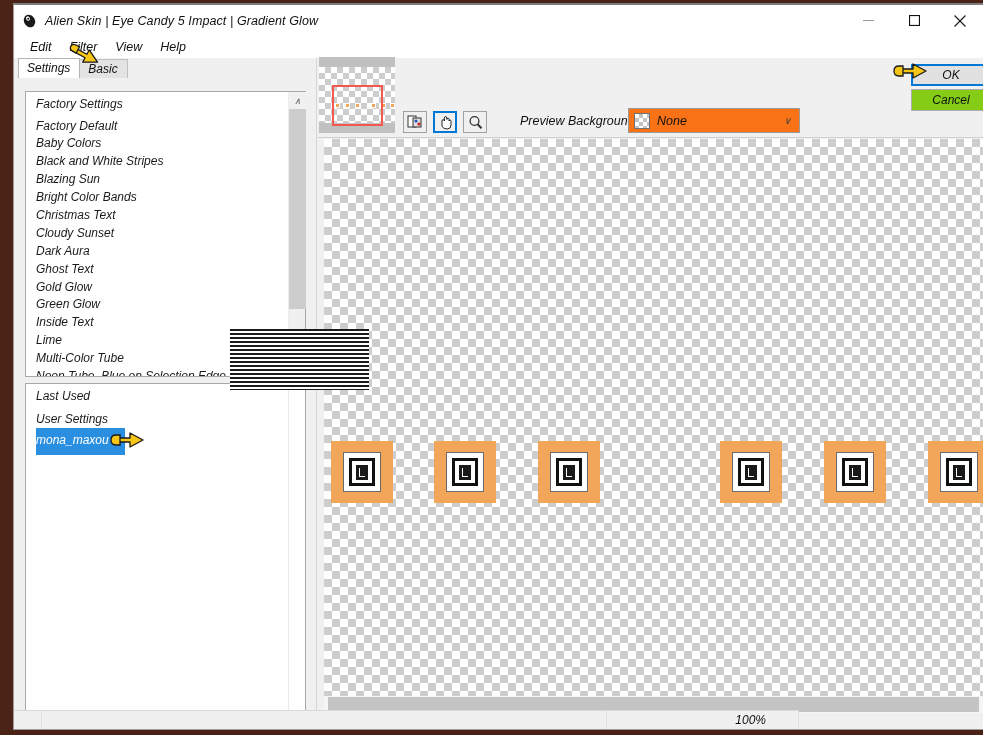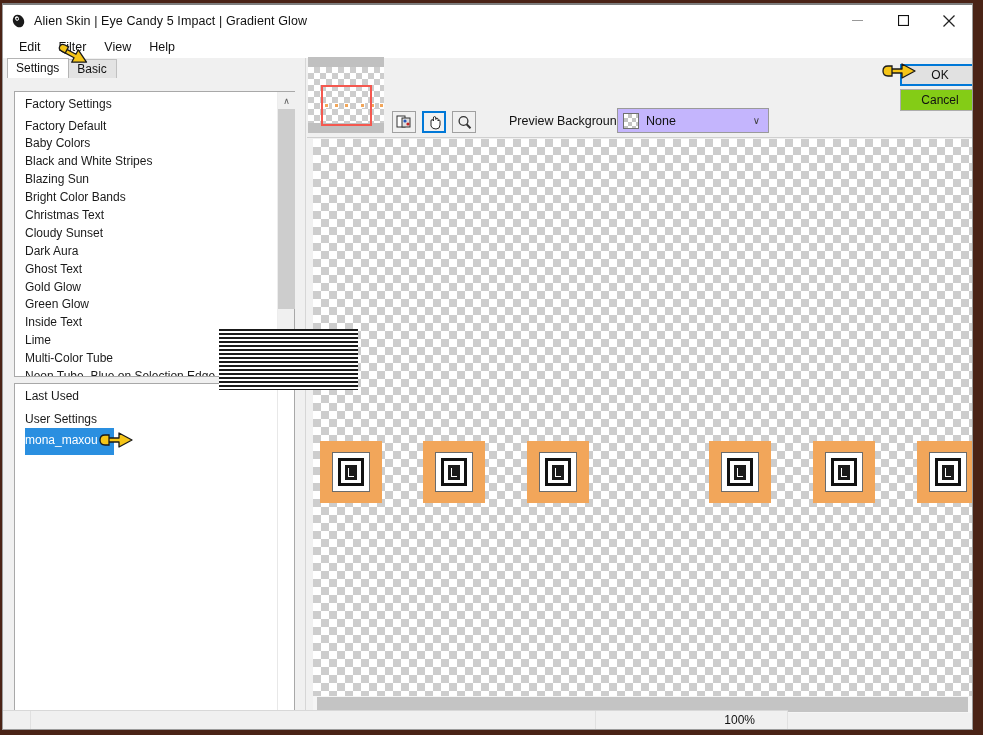--- a/index.html
+++ b/index.html
@@ -4,26 +4,27 @@
 <style>
   * { box-sizing: border-box; margin: 0; padding: 0; }
   html, body {
     width: 983px; height: 735px;
     font-family: "Liberation Sans", sans-serif;
     background: #4a2316;
     overflow: hidden;
   }
   .app-window {
     position: absolute;
-    left: 2px; top: 3px;
+    left: 13px; top: 3px;
     width: 971px; height: 727px;
     background: #f0f0f0;
     border: 1px solid #9b9b9b;
     border-top: 2px solid #7d7d7d;
     overflow: hidden;
+    font-style: italic;
   }
 
   
   .titlebar {
     position: relative;
     height: 31px;
     background: #ffffff;
     display: flex; align-items: center;
   }
   .title-icon {
@@ -204,22 +205,22 @@
     background: #f0f0f0; border: 1px solid #a0a0a0;
     display: flex; align-items: center; justify-content: center;
   }
   .tool-btn.active { border: 2px solid #0078d7; }
   .pv-label {
     position: absolute; left: 202px; top: 56px;
     font-size: 12.5px; color: #111;
   }
   .combo {
     position: absolute; left: 310px; top: 50px;
-    width: 152px; height: 25px;
-    background: #c4b5fd; border: 1px solid #9a9a9a;
+    width: 172px; height: 25px;
+    background: #f97316; border: 1px solid #9a9a9a;
     display: flex; align-items: center;
   }
   .combo-swatch {
     width: 16px; height: 16px; margin-left: 5px; flex: none;
     border: 1px solid #707070;
     background-image:
       linear-gradient(45deg, #c4c4c4 25%, transparent 25%, transparent 75%, #c4c4c4 75%),
       linear-gradient(45deg, #c4c4c4 25%, #ffffff 25%, #ffffff 75%, #c4c4c4 75%);
     background-size: 8px 8px; background-position: 0 0, 4px 4px;
   }

